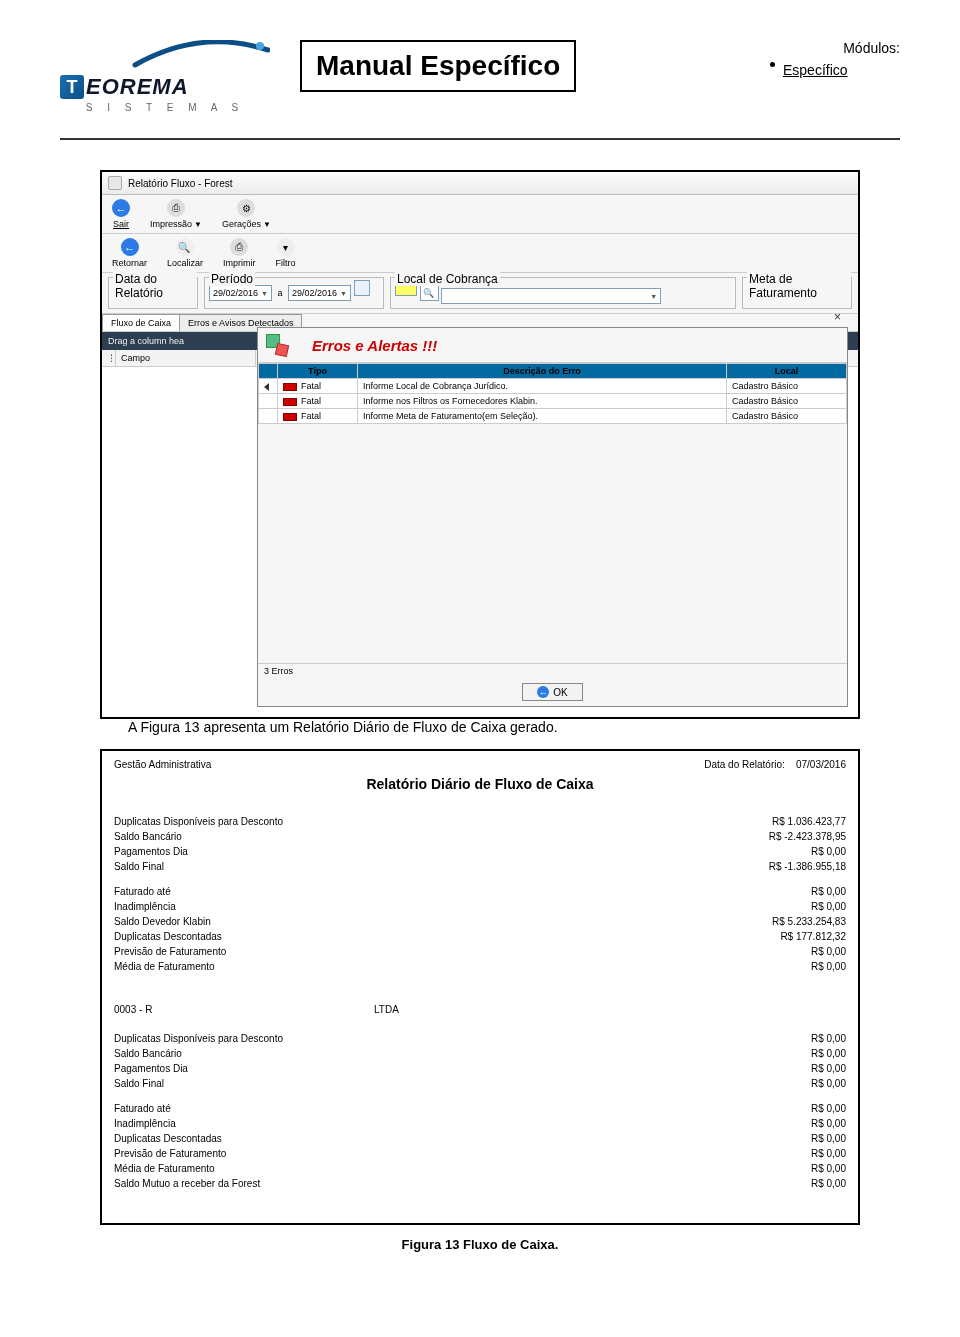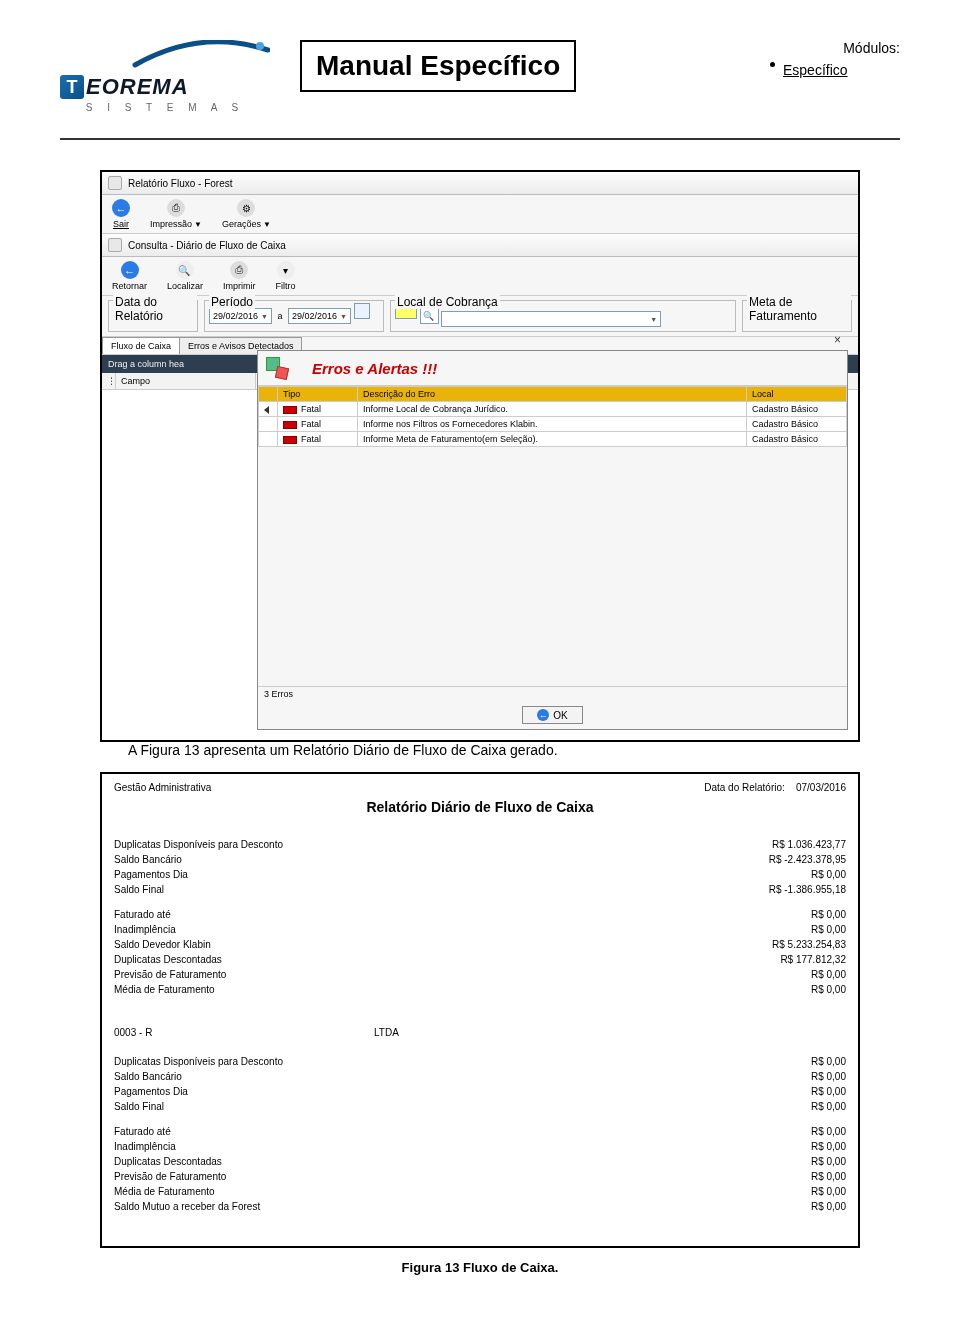--- a/index.html
+++ b/index.html
@@ -58,21 +58,21 @@
   .modal-wrap { position: relative; height: 350px; background: #fff; }
   .modal { position: absolute; left: 155px; top: -40px; right: 10px; bottom: 10px; background: #f6f6f6; border: 1px solid #888; }
   .modal-hdr { display: flex; align-items: center; gap: 24px; padding: 6px 8px; border-bottom: 1px solid #ccc; }
   .modal-ico { width: 22px; height: 22px; position: relative; }
   .modal-ico .t { width: 14px; height: 14px; background: #5b8; border: 1px solid #393; position: absolute; }
   .modal-ico .r { width: 12px; height: 12px; background: #e55; border: 1px solid #a33; position: absolute; right: 0; bottom: 0; transform: rotate(12deg); }
   .modal-title { color: #cc0000; font-weight: bold; font-style: italic; font-size: 15px; }
   .modal-close { position: absolute; right: 6px; top: -18px; font-size: 12px; color: #333; }
   .err-tbl { width: 100%; border-collapse: collapse; background: #fff; font-size: 9px; }
   .err-tbl th, .err-tbl td { border: 1px solid #ccc; padding: 2px 5px; text-align: left; }
-  .err-tbl th { background: #eab308; font-weight: normal; }
+  .err-tbl th { background: #0369a1; font-weight: bold; text-align: center; }
   .flag { width: 14px; height: 8px; background: #c00; border: 1px solid #800; display: inline-block; vertical-align: middle; margin-right: 4px; }
   .tri { width: 0; height: 0; border-top: 4px solid transparent; border-bottom: 4px solid transparent; border-right: 5px solid #333; display: inline-block; vertical-align: middle; margin-right: 3px; }
   .modal-footer { position: absolute; bottom: 28px; left: 0; right: 0; border-top: 1px solid #ccc; padding: 2px 6px; font-size: 9px; background: #f6f6f6; }
   .modal-ok-row { position: absolute; bottom: 2px; left: 0; right: 0; text-align: center; padding: 3px; }
   .ok-btn { display: inline-flex; align-items: center; gap: 4px; border: 1px solid #888; background: #f3f3f3; padding: 2px 14px; font-size: 10px; }
   .ok-btn .arr { width: 12px; height: 12px; background: #2b7be4; border-radius: 50%; color: #fff; font-size: 9px; display: inline-flex; align-items: center; justify-content: center; }
 
   
   .caption { text-align: center; font-weight: bold; font-size: 13px; margin: 8px 0 14px 0; }
   .body-text { font-size: 14px; margin: 0 40px 14px 40px; text-indent: 28px; }
@@ -131,24 +131,20 @@
       </div>
       <div class="tb-item">
         <div class="tb-ico print">⎙</div>
         <div class="tb-label"><span>Impressão</span><span class="drop">▼</span></div>
       </div>
       <div class="tb-item">
         <div class="tb-ico gen">⚙</div>
         <div class="tb-label"><span>Gerações</span><span class="drop">▼</span></div>
       </div>
     </div>
-    <div class="win-title-bar">
-      <span class="win-ico"></span>
-      <span>Consulta  -  Diário de Fluxo de Caixa</span>
-    </div>
     <div class="toolbar">
       <div class="tb-item">
         <div class="tb-ico back">←</div>
         <div class="tb-label">Retornar</div>
       </div>
       <div class="tb-item">
         <div class="tb-ico find">🔍</div>
         <div class="tb-label">Localizar</div>
       </div>
       <div class="tb-item">
@@ -217,21 +213,21 @@
               <span class="r"></span>
             </span>
           <span class="modal-title">Erros e Alertas !!!</span>
         </div>
         <table class="err-tbl">
           <thead>
             <tr>
               <th style="width:14px"></th>
               <th style="width:80px">Tipo</th>
               <th>Descrição do Erro</th>
-              <th style="width:100px">Local</th>
+              <th style="width:120px">Local</th>
             </tr>
           </thead>
           <tbody>
             <tr>
               <td><span class="tri"></span></td>
               <td><span class="flag"></span><span>Fatal</span></td>
               <td>Informe Local de Cobrança Jurídico.</td>
               <td>Cadastro Básico</td>
             </tr>
             <tr>

